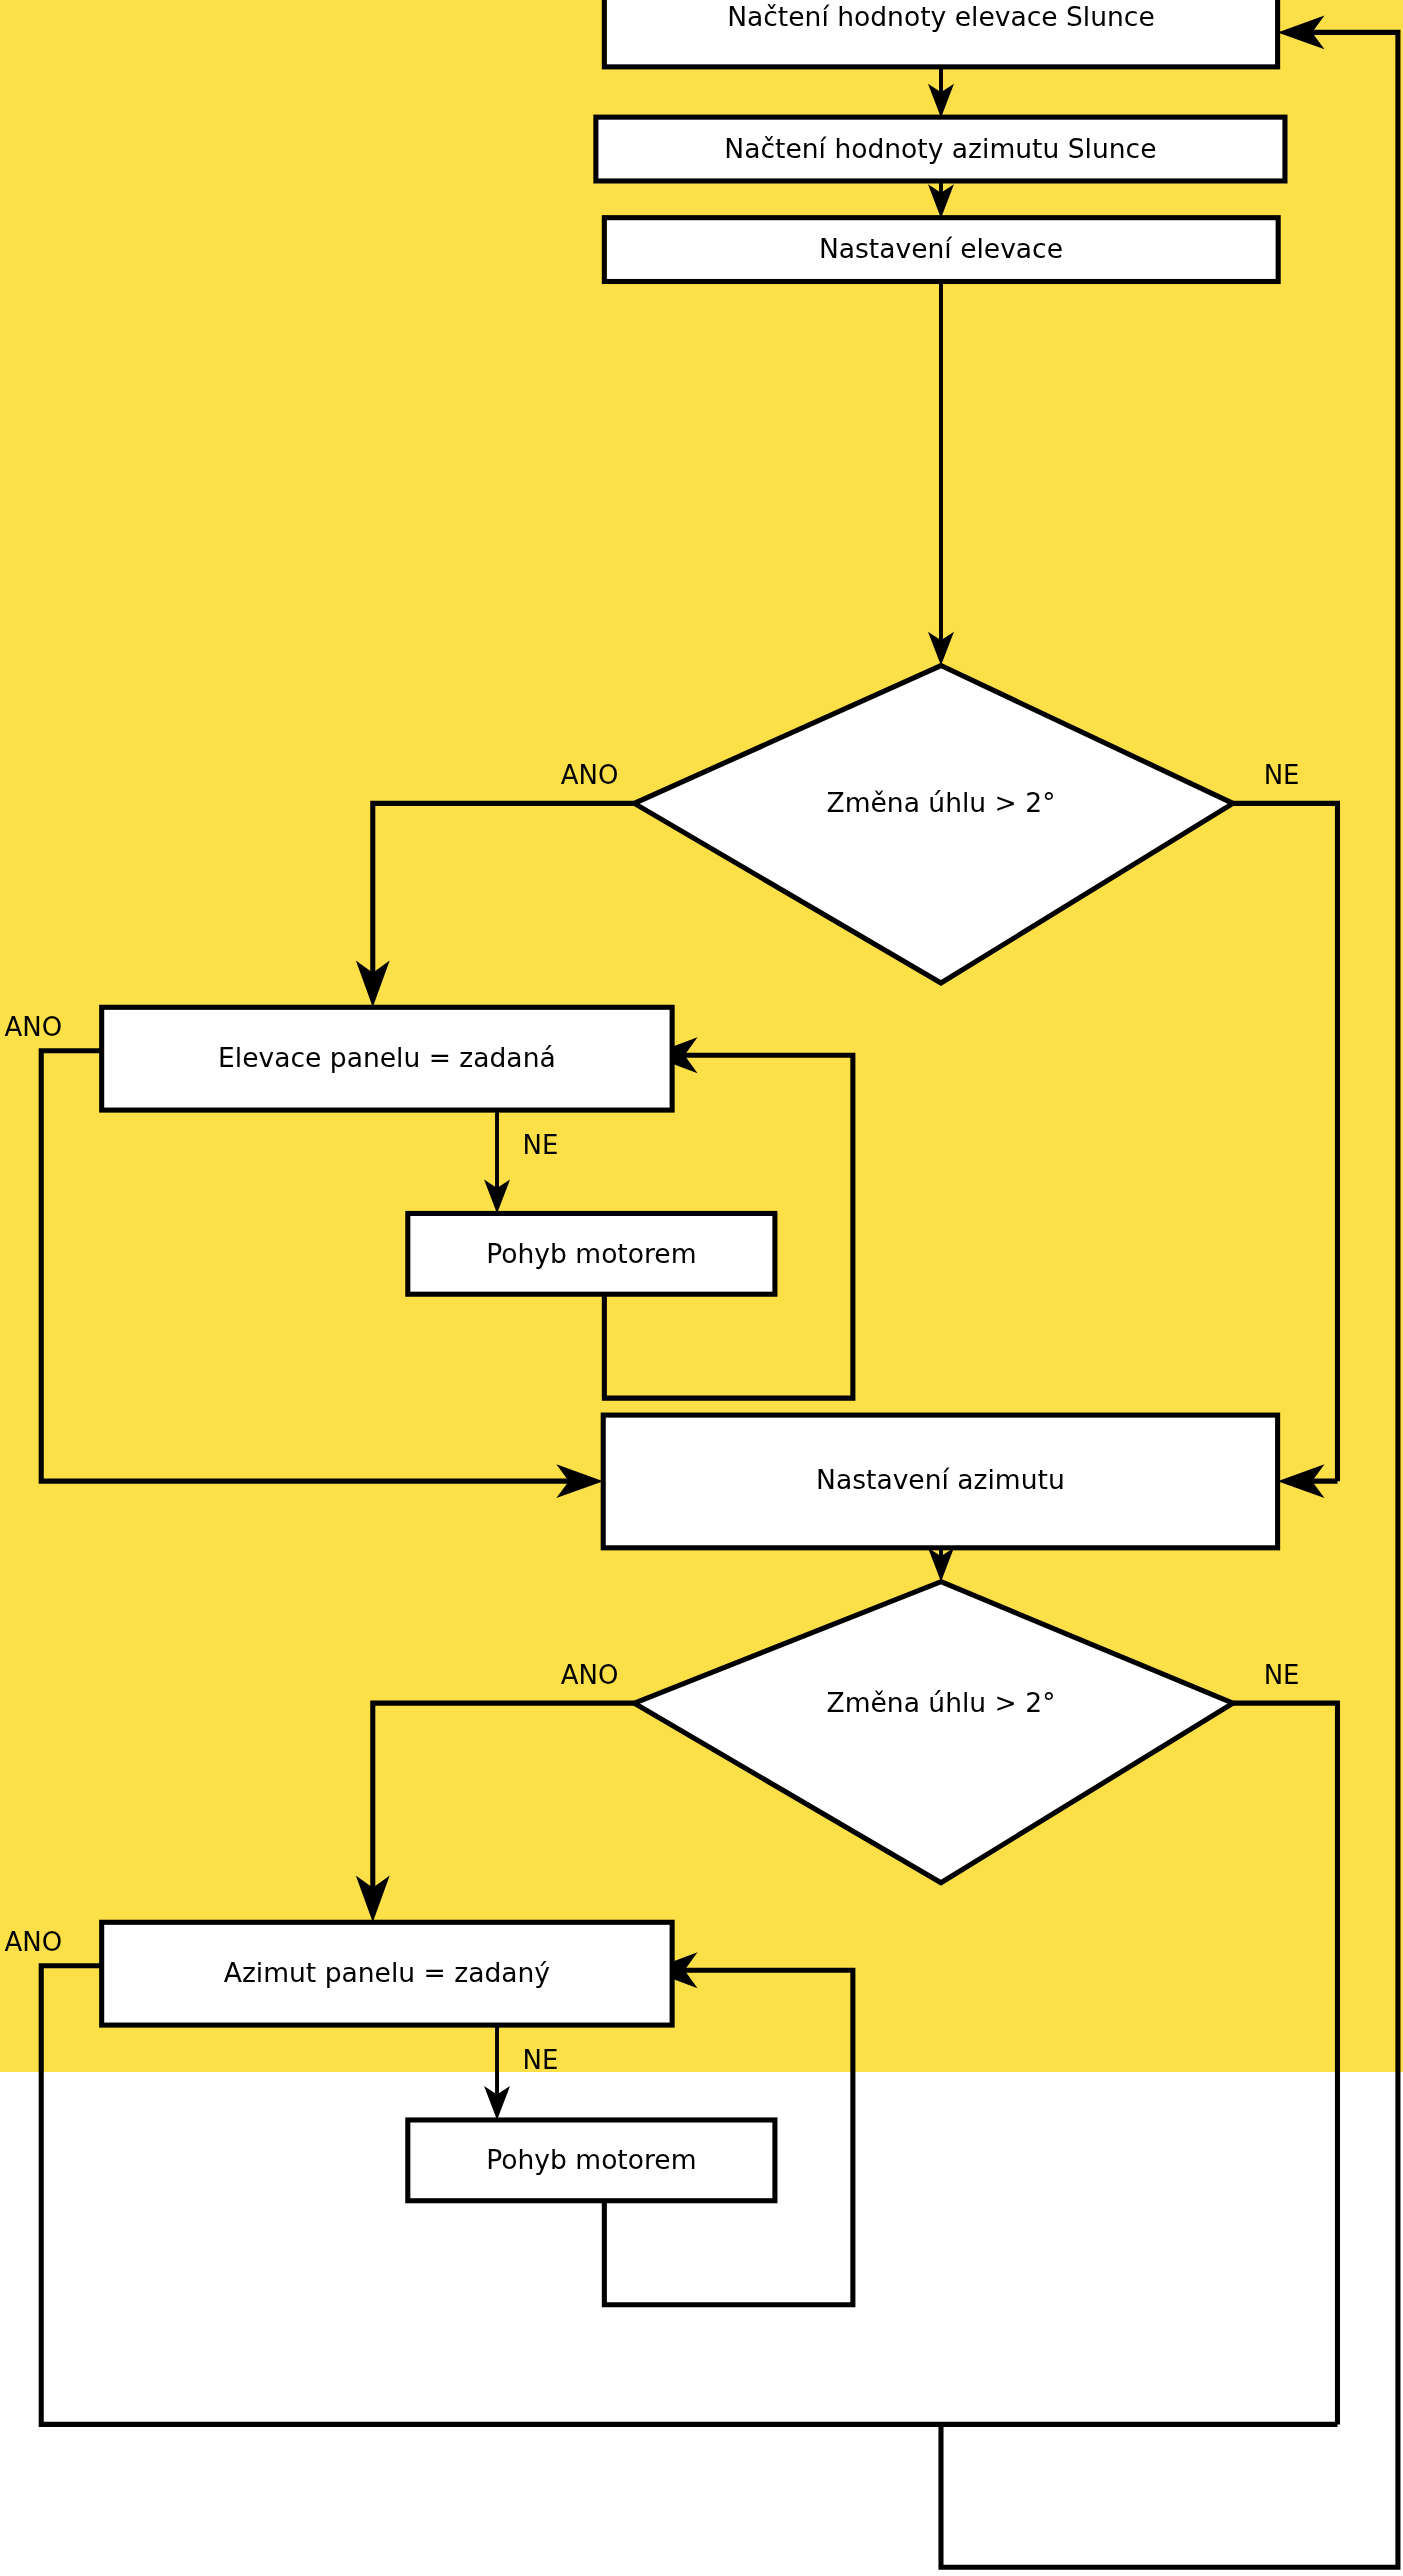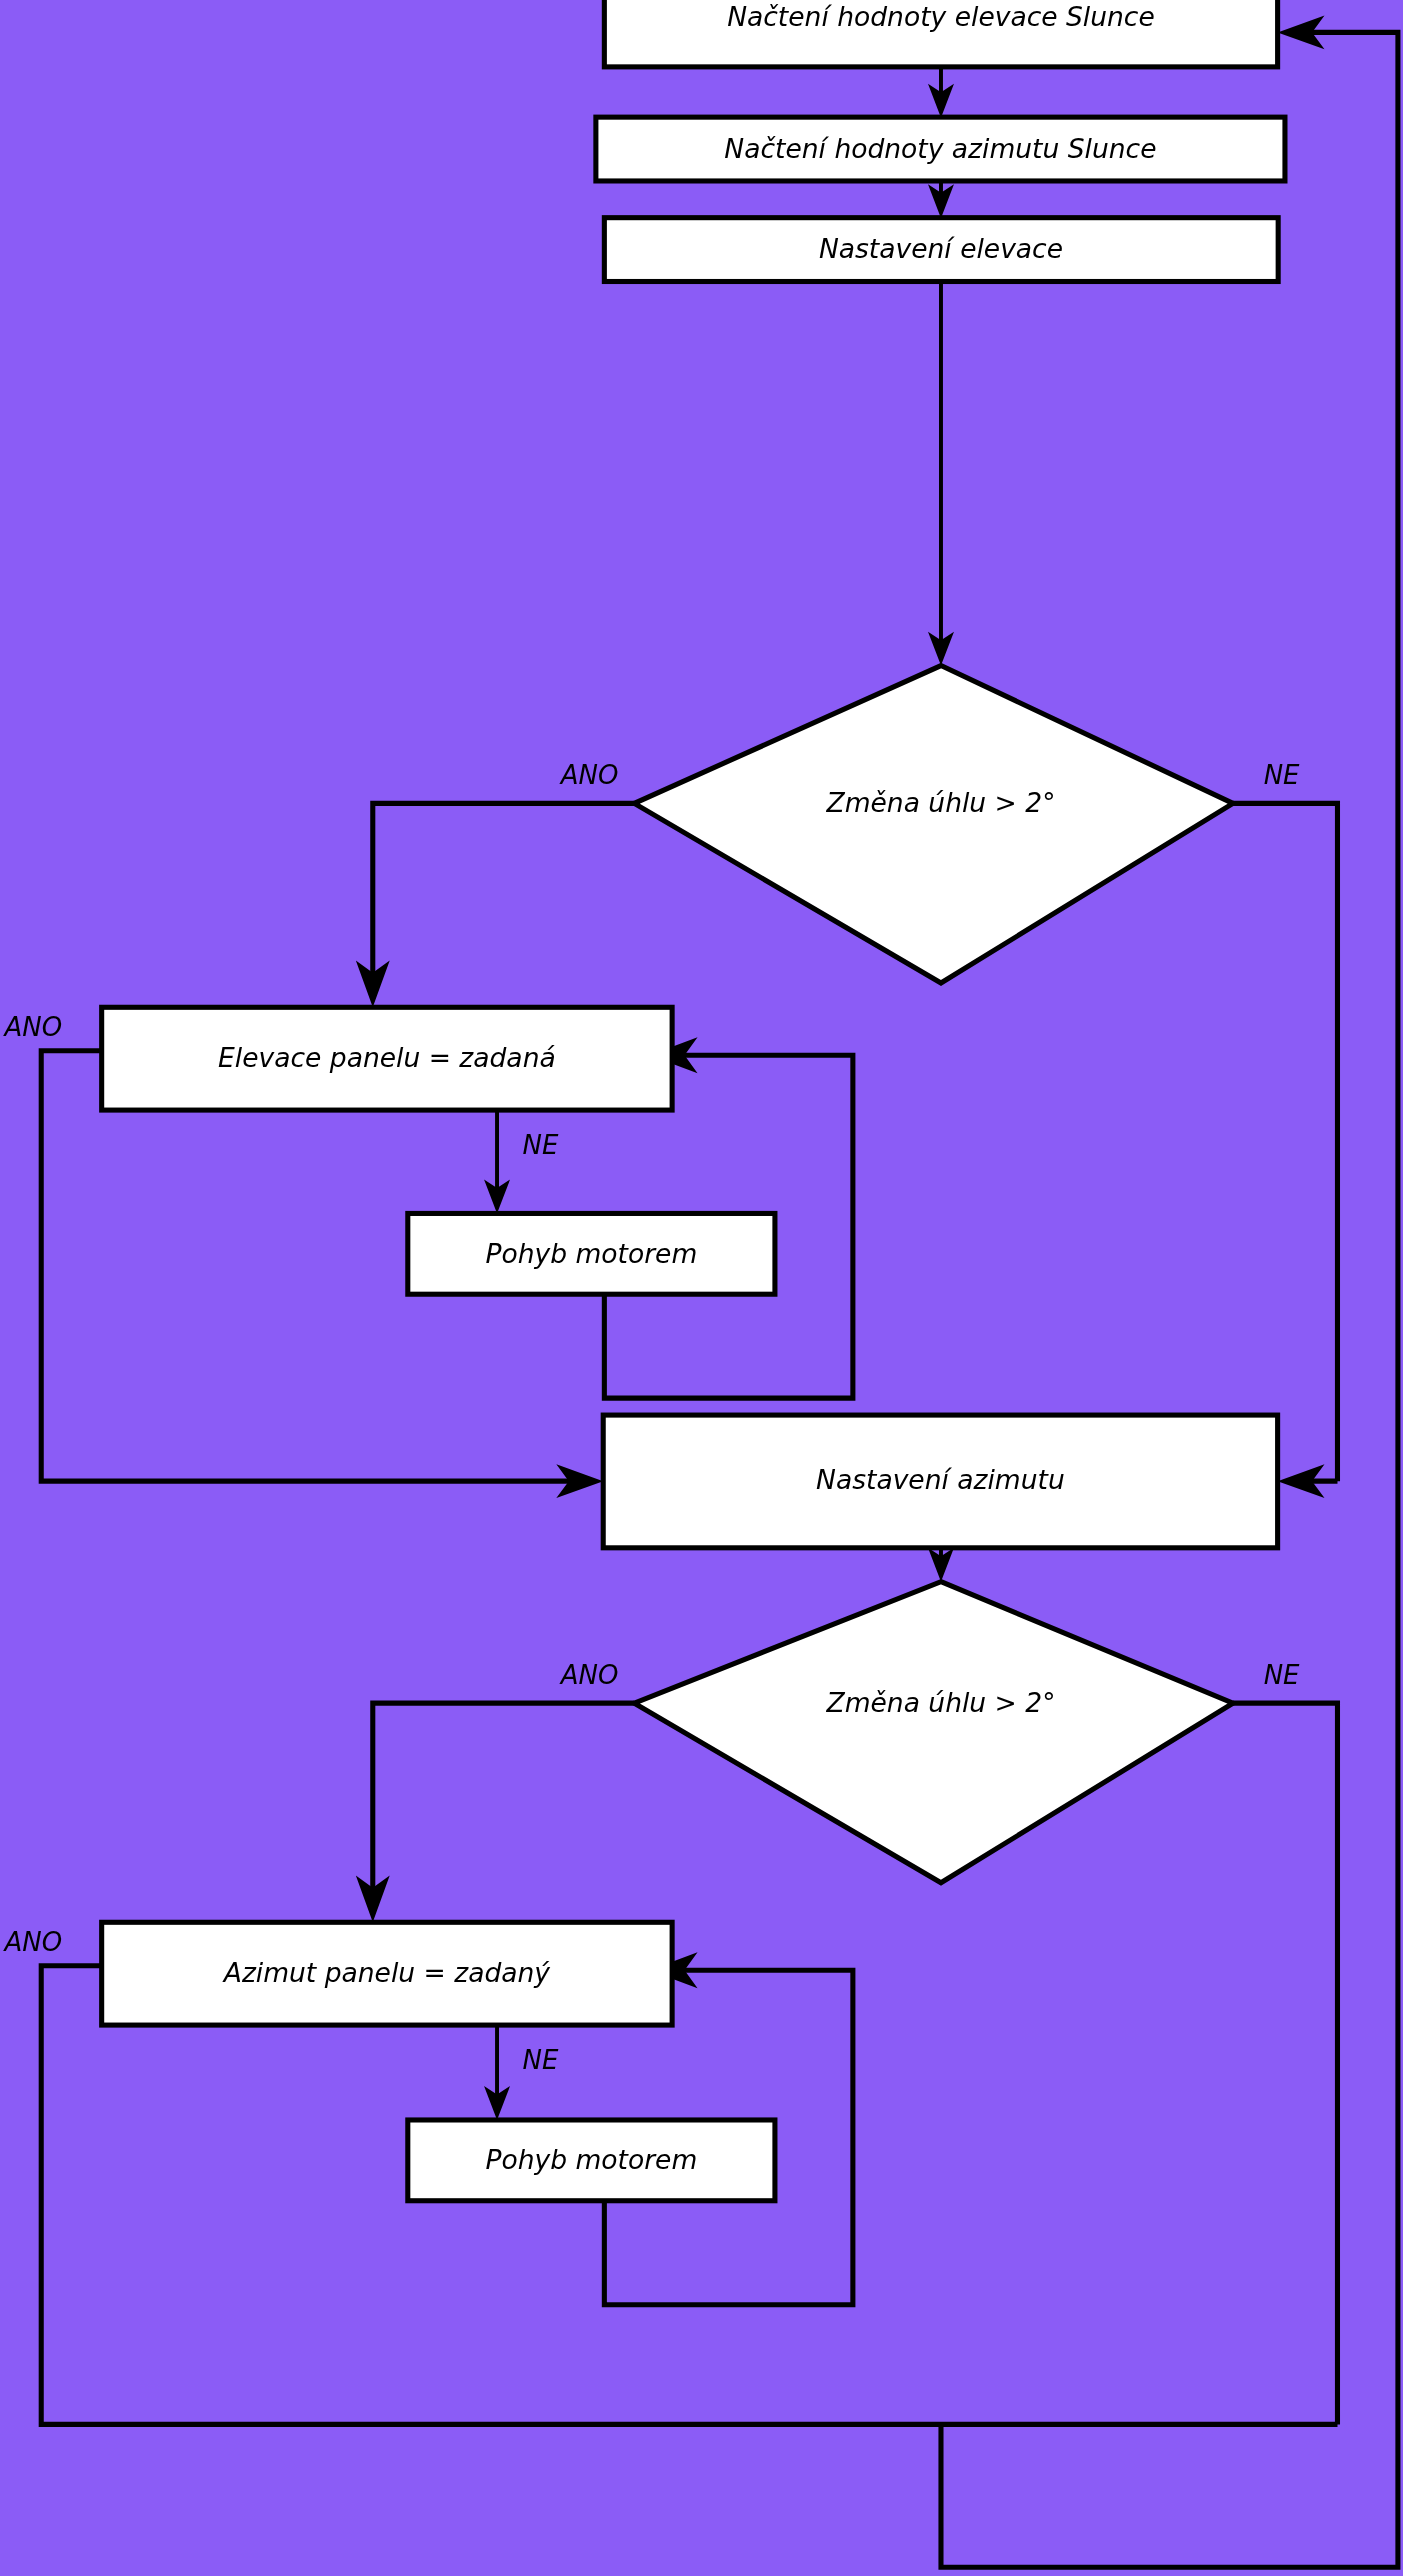--- a/index.html
+++ b/index.html
@@ -9,23 +9,22 @@
   }
   body {
     width: 1403px;
     height: 2576px;
     font-family: "DejaVu Sans", sans-serif;
     overflow: hidden;
   }
   #flowchart-root {
     position: relative;
     width: 1403px;
-    height: 2576px;
-    background: #8b5cf6;
-    font-style: italic;
+    height: 2072px;
+    background: #fde047;
   }
   svg.diagram-canvas {
     display: block;
     width: 1403px;
     height: 2576px;
   }
   .node-shape {
     fill: #ffffff;
     stroke: #000000;
     stroke-width: 9;

